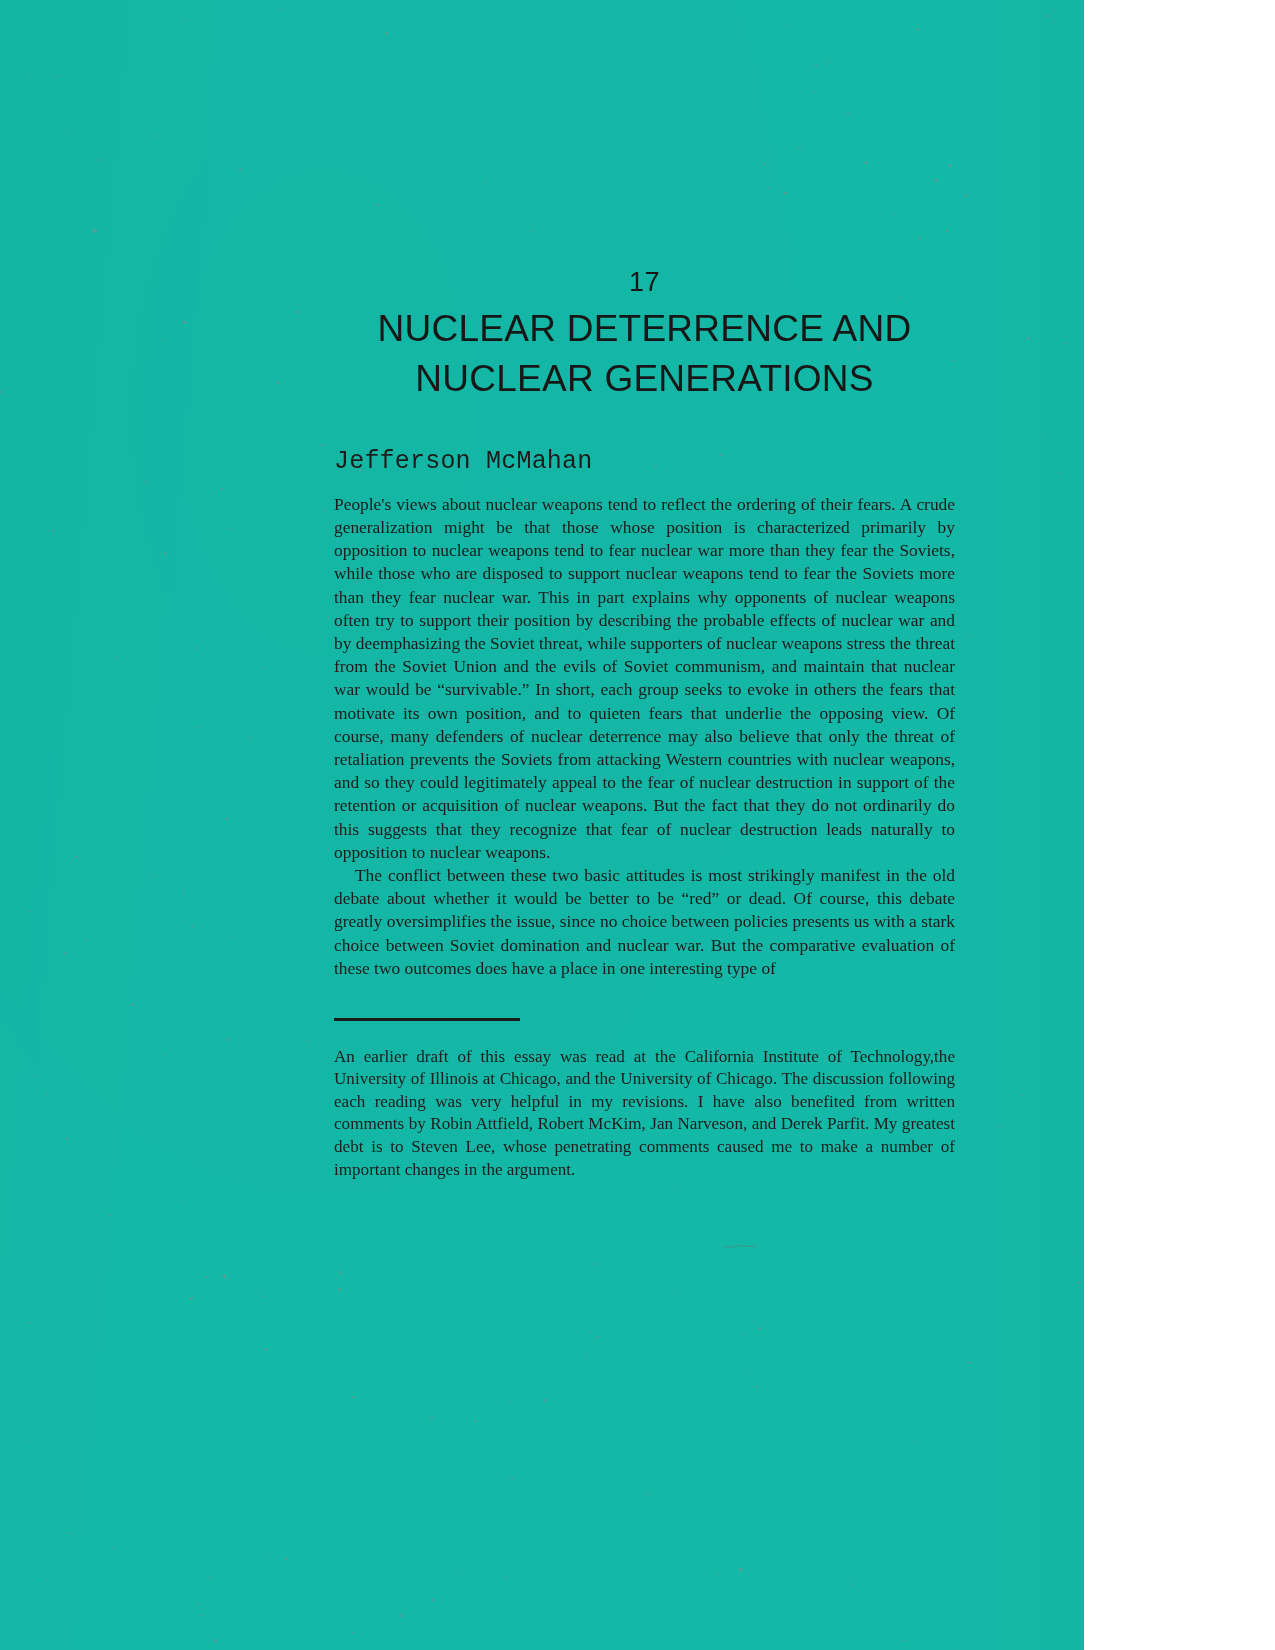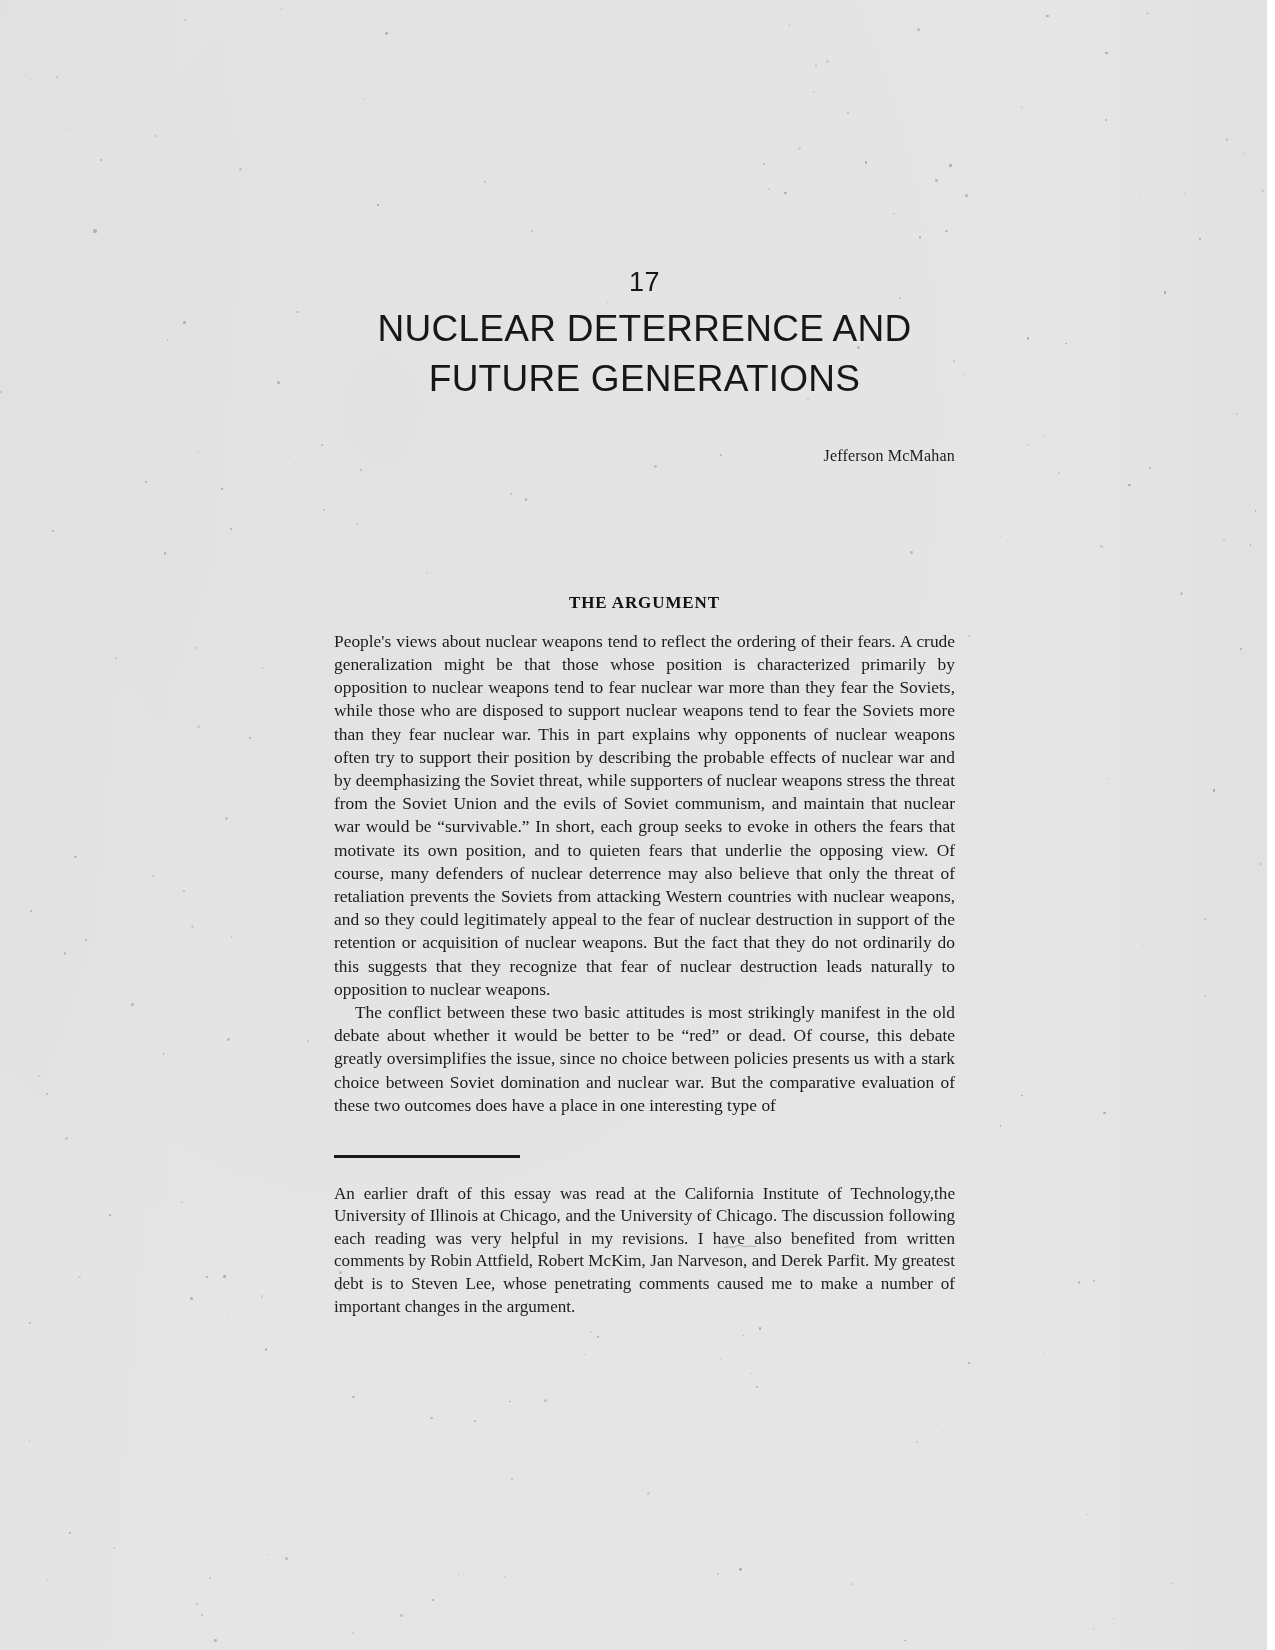--- a/index.html
+++ b/index.html
@@ -3,23 +3,23 @@
 <meta charset="utf-8">
 <title>Nuclear Deterrence and Future Generations</title>
 <style>
   html, body {
     margin: 0;
     padding: 0;
     background: #ffffff;
   }
   .page {
     position: relative;
-    width: 1267px;
+    width: 1084px;
     height: 1650px;
-    background: #e5e5e5;
+    background: #14b8a6;
     overflow: hidden;
     font-family: "Liberation Serif", "DejaVu Serif", serif;
     color: #1b1b1b;
   }
   
   .speckles {
     position: absolute;
     inset: 0;
     pointer-events: none;
     z-index: 5;
@@ -66,23 +66,23 @@
     font-size: 37px;
     text-align: center;
     line-height: 1.33;
     letter-spacing: .25px;
     color: #171717;
     margin-top: 8px;
   }
   .chapter-title .line { display: block; }
 
   .author {
-    font-family: Liberation Serif, serif;
-    font-size: 16px;
-    text-align: right;
+    font-family: Liberation Mono, monospace;
+    font-size: 25px;
+    text-align: left;
     letter-spacing: .2px;
     color: #1d1d1d;
     margin-top: 44px;
   }
 
   .section-heading {
     font-family: "Liberation Serif", "DejaVu Serif", serif;
     font-weight: bold;
     font-size: 17px;
     letter-spacing: .9px;
@@ -138,26 +138,25 @@
 <div class="page">
 
   <div class="tint"></div>
 
   <div class="content">
 
     <div class="chapter-number">17</div>
 
     <div class="chapter-title">
       <span class="line">NUCLEAR DETERRENCE AND</span>
-      <span class="line">FUTURE GENERATIONS</span>
+      <span class="line">NUCLEAR GENERATIONS</span>
     </div>
 
     <div class="author">Jefferson McMahan</div>
 
-    <div class="section-heading">THE ARGUMENT</div>
 
     <div class="body-text">
       <p>People's views about nuclear weapons tend to reflect the ordering of their fears. A crude generalization might be that those whose position is characterized primarily by opposition to nuclear weapons tend to fear nuclear war more than they fear the Soviets, while those who are disposed to support nuclear weapons tend to fear the Soviets more than they fear nuclear war. This in part explains why opponents of nuclear weapons often try to support their position by describing the probable effects of nuclear war and by deemphasizing the Soviet threat, while supporters of nuclear weapons stress the threat from the Soviet Union and the evils of Soviet communism, and maintain that nuclear war would be “survivable.” In short, each group seeks to evoke in others the fears that motivate its own position, and to quieten fears that underlie the opposing view. Of course, many defenders of nuclear deterrence may also believe that only the threat of retaliation prevents the Soviets from attacking Western countries with nuclear weapons, and so they could legitimately appeal to the fear of nuclear destruction in support of the retention or acquisition of nuclear weapons. But the fact that they do not ordinarily do this suggests that they recognize that fear of nuclear destruction leads naturally to opposition to nuclear weapons.</p>
       <p class="indent">The conflict between these two basic attitudes is most strikingly manifest in the old debate about whether it would be better to be “red” or dead. Of course, this debate greatly oversimplifies the issue, since no choice between policies presents us with a stark choice between Soviet domination and nuclear war. But the comparative evaluation of these two outcomes does have a place in one interesting type of</p>
     </div>
 
     <div class="footnote-rule"></div>
 
     <div class="footnote">
       <p>An earlier draft of this essay was read at the California Institute of Technology,the University of Illinois at Chicago, and the University of Chicago. The discussion following each reading was very helpful in my revisions. I have also benefited from written comments by Robin Attfield, Robert McKim, Jan Narveson, and Derek Parfit. My greatest debt is to Steven Lee, whose penetrating comments caused me to make a number of important changes in the argument.</p>

